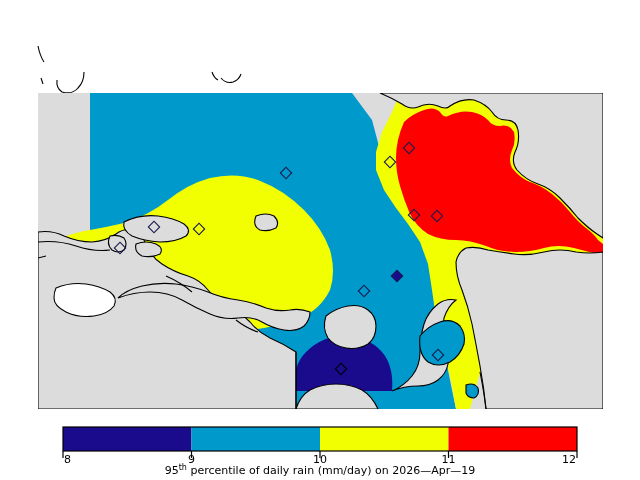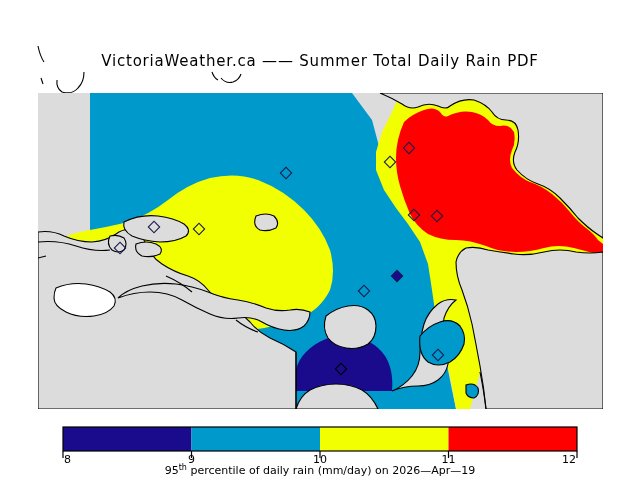--- a/index.html
+++ b/index.html
@@ -55,21 +55,20 @@
   }
   .cb-caption-sup {
     font-size: 8px;
   }
 </style>
 </head>
 <body>
 
 <div id="root">
 
-  <div class="title">VictoriaWeather.ca —— Summer Total Daily Rain PDF</div>
 
   <svg id="map-svg" width="640" height="480" shape-rendering="geometricPrecision">
 
     <g fill="none" stroke="#000000" stroke-width="1.1">
       <path d="M38 46 Q40 56 44 62"></path>
       <path d="M41 78 L43 84"></path>
       <path d="M57 80 Q56 88 62 92 Q72 95 78 88 Q84 82 84 72"></path>
       <path d="M212 72 Q214 78 218 80"></path>
       <path d="M221 78 Q226 84 233 82 Q239 80 241 74"></path>
     </g>

